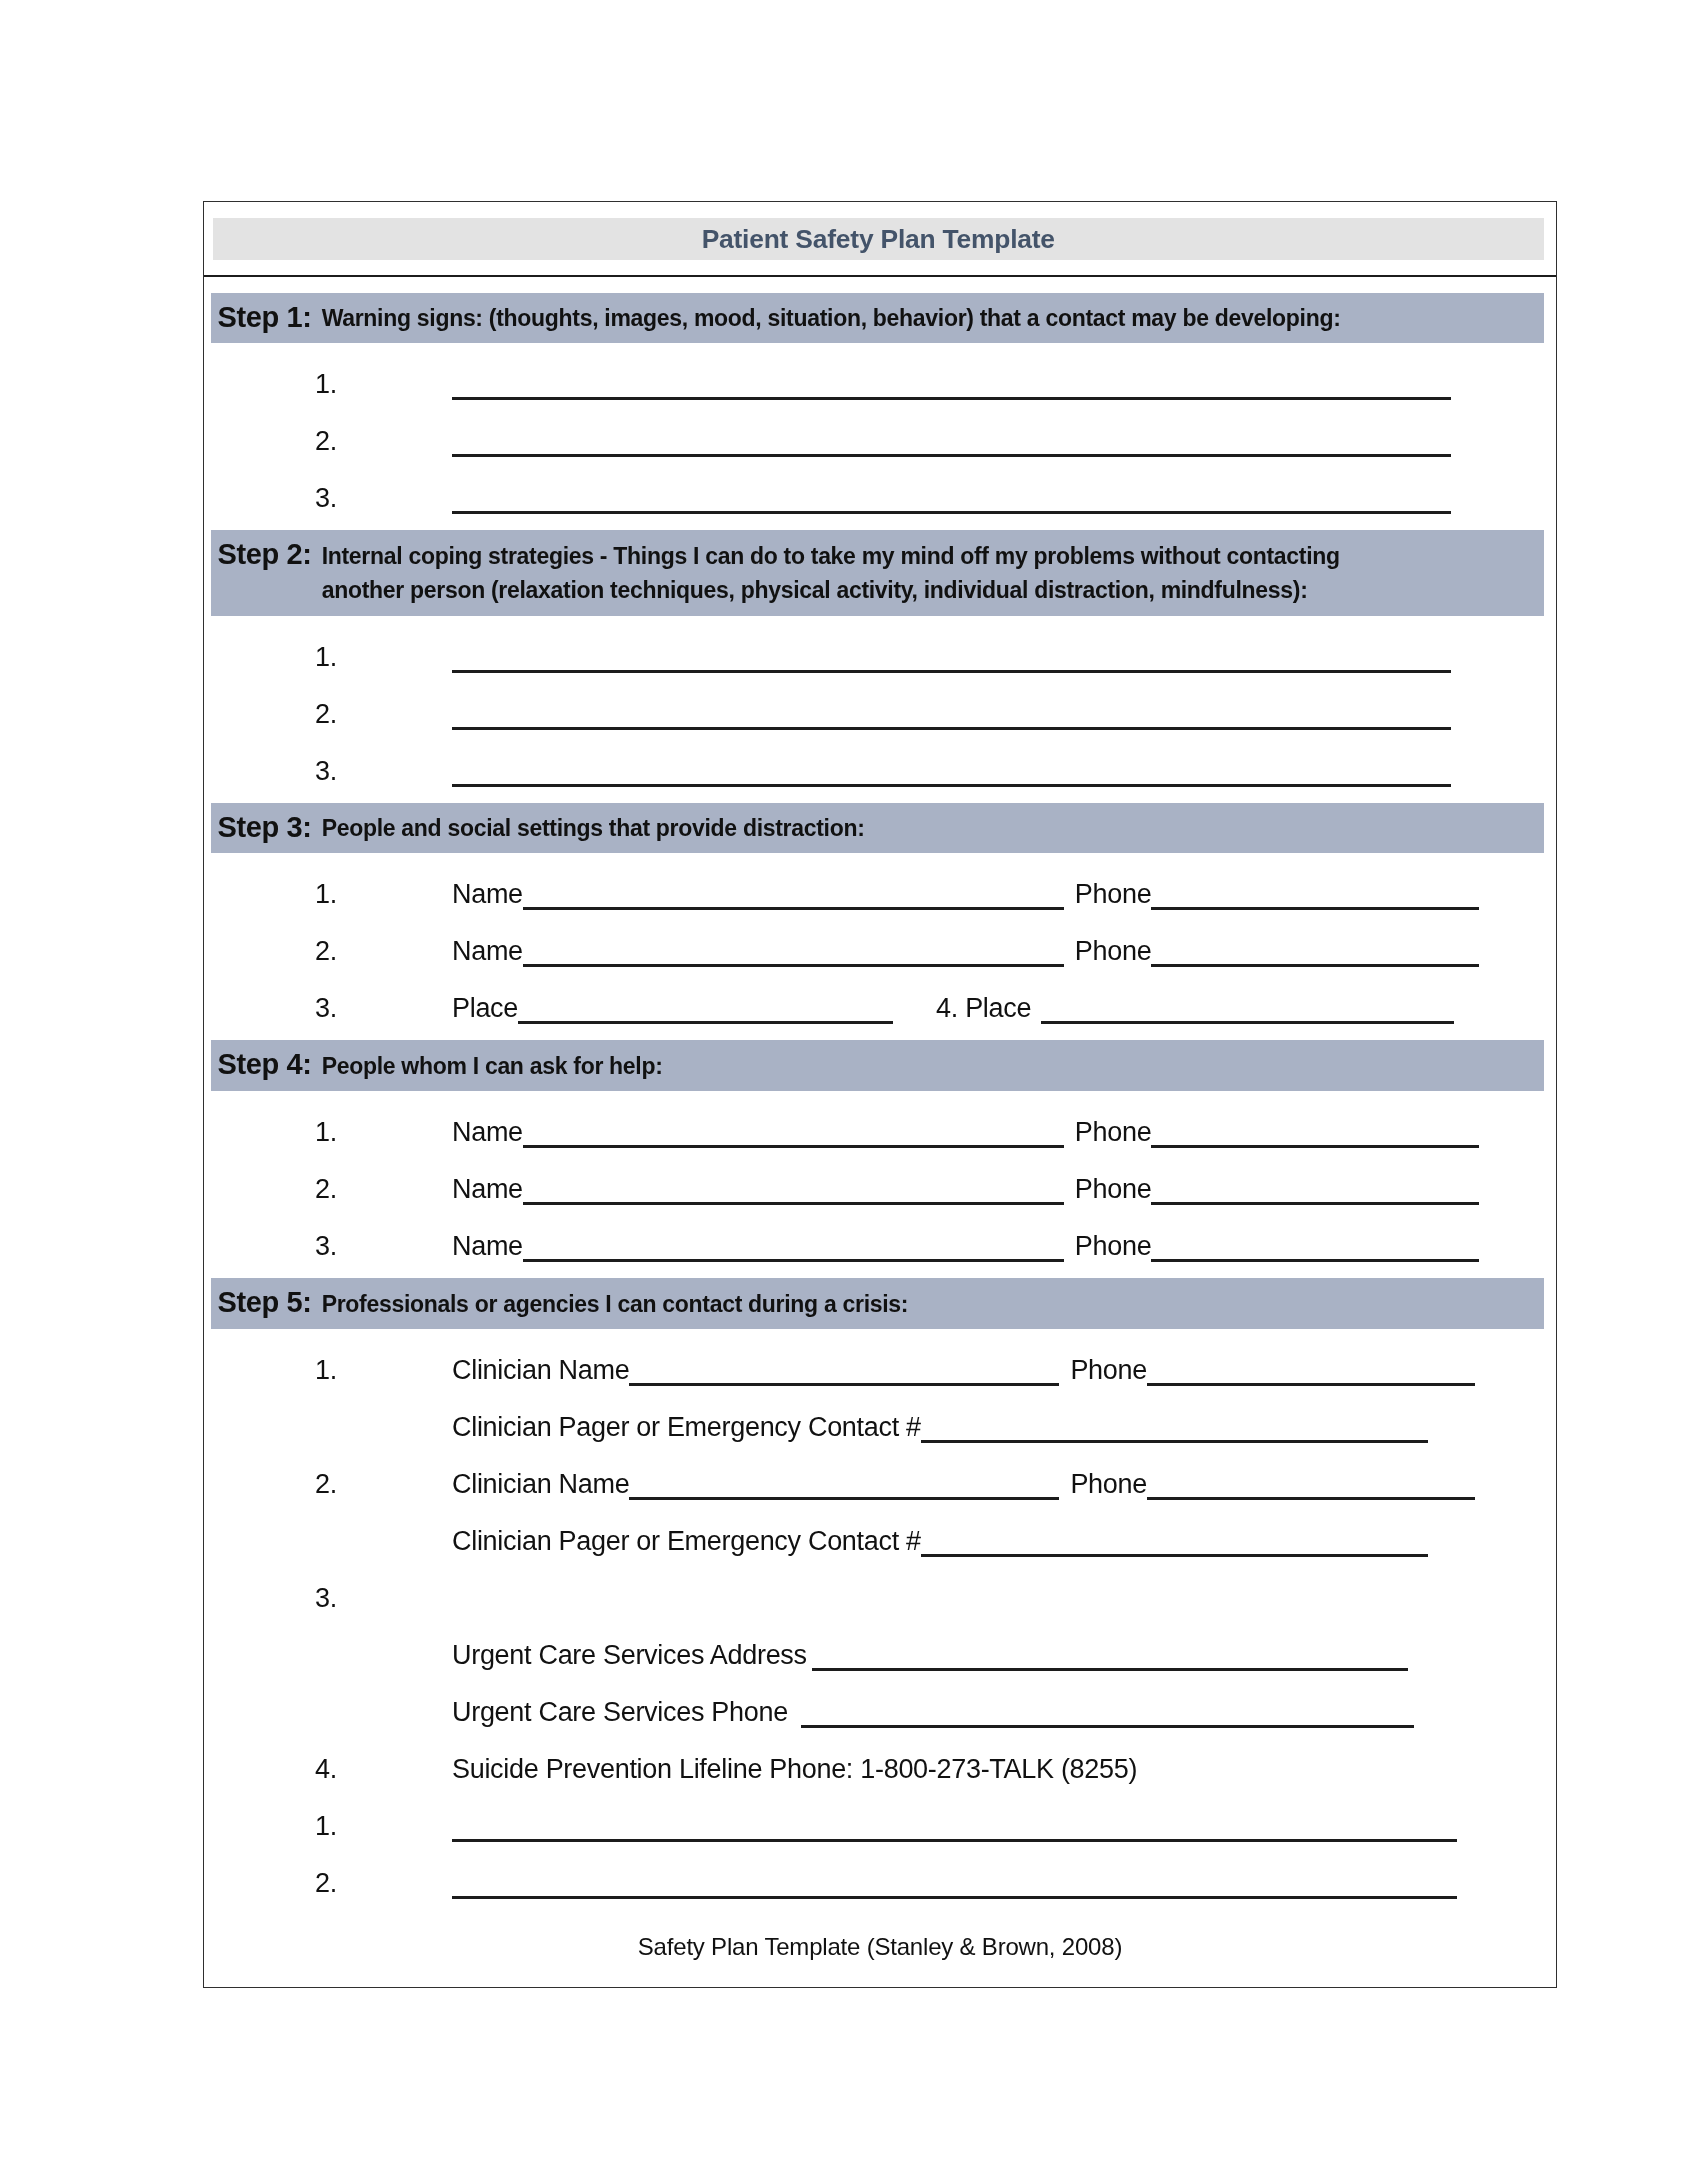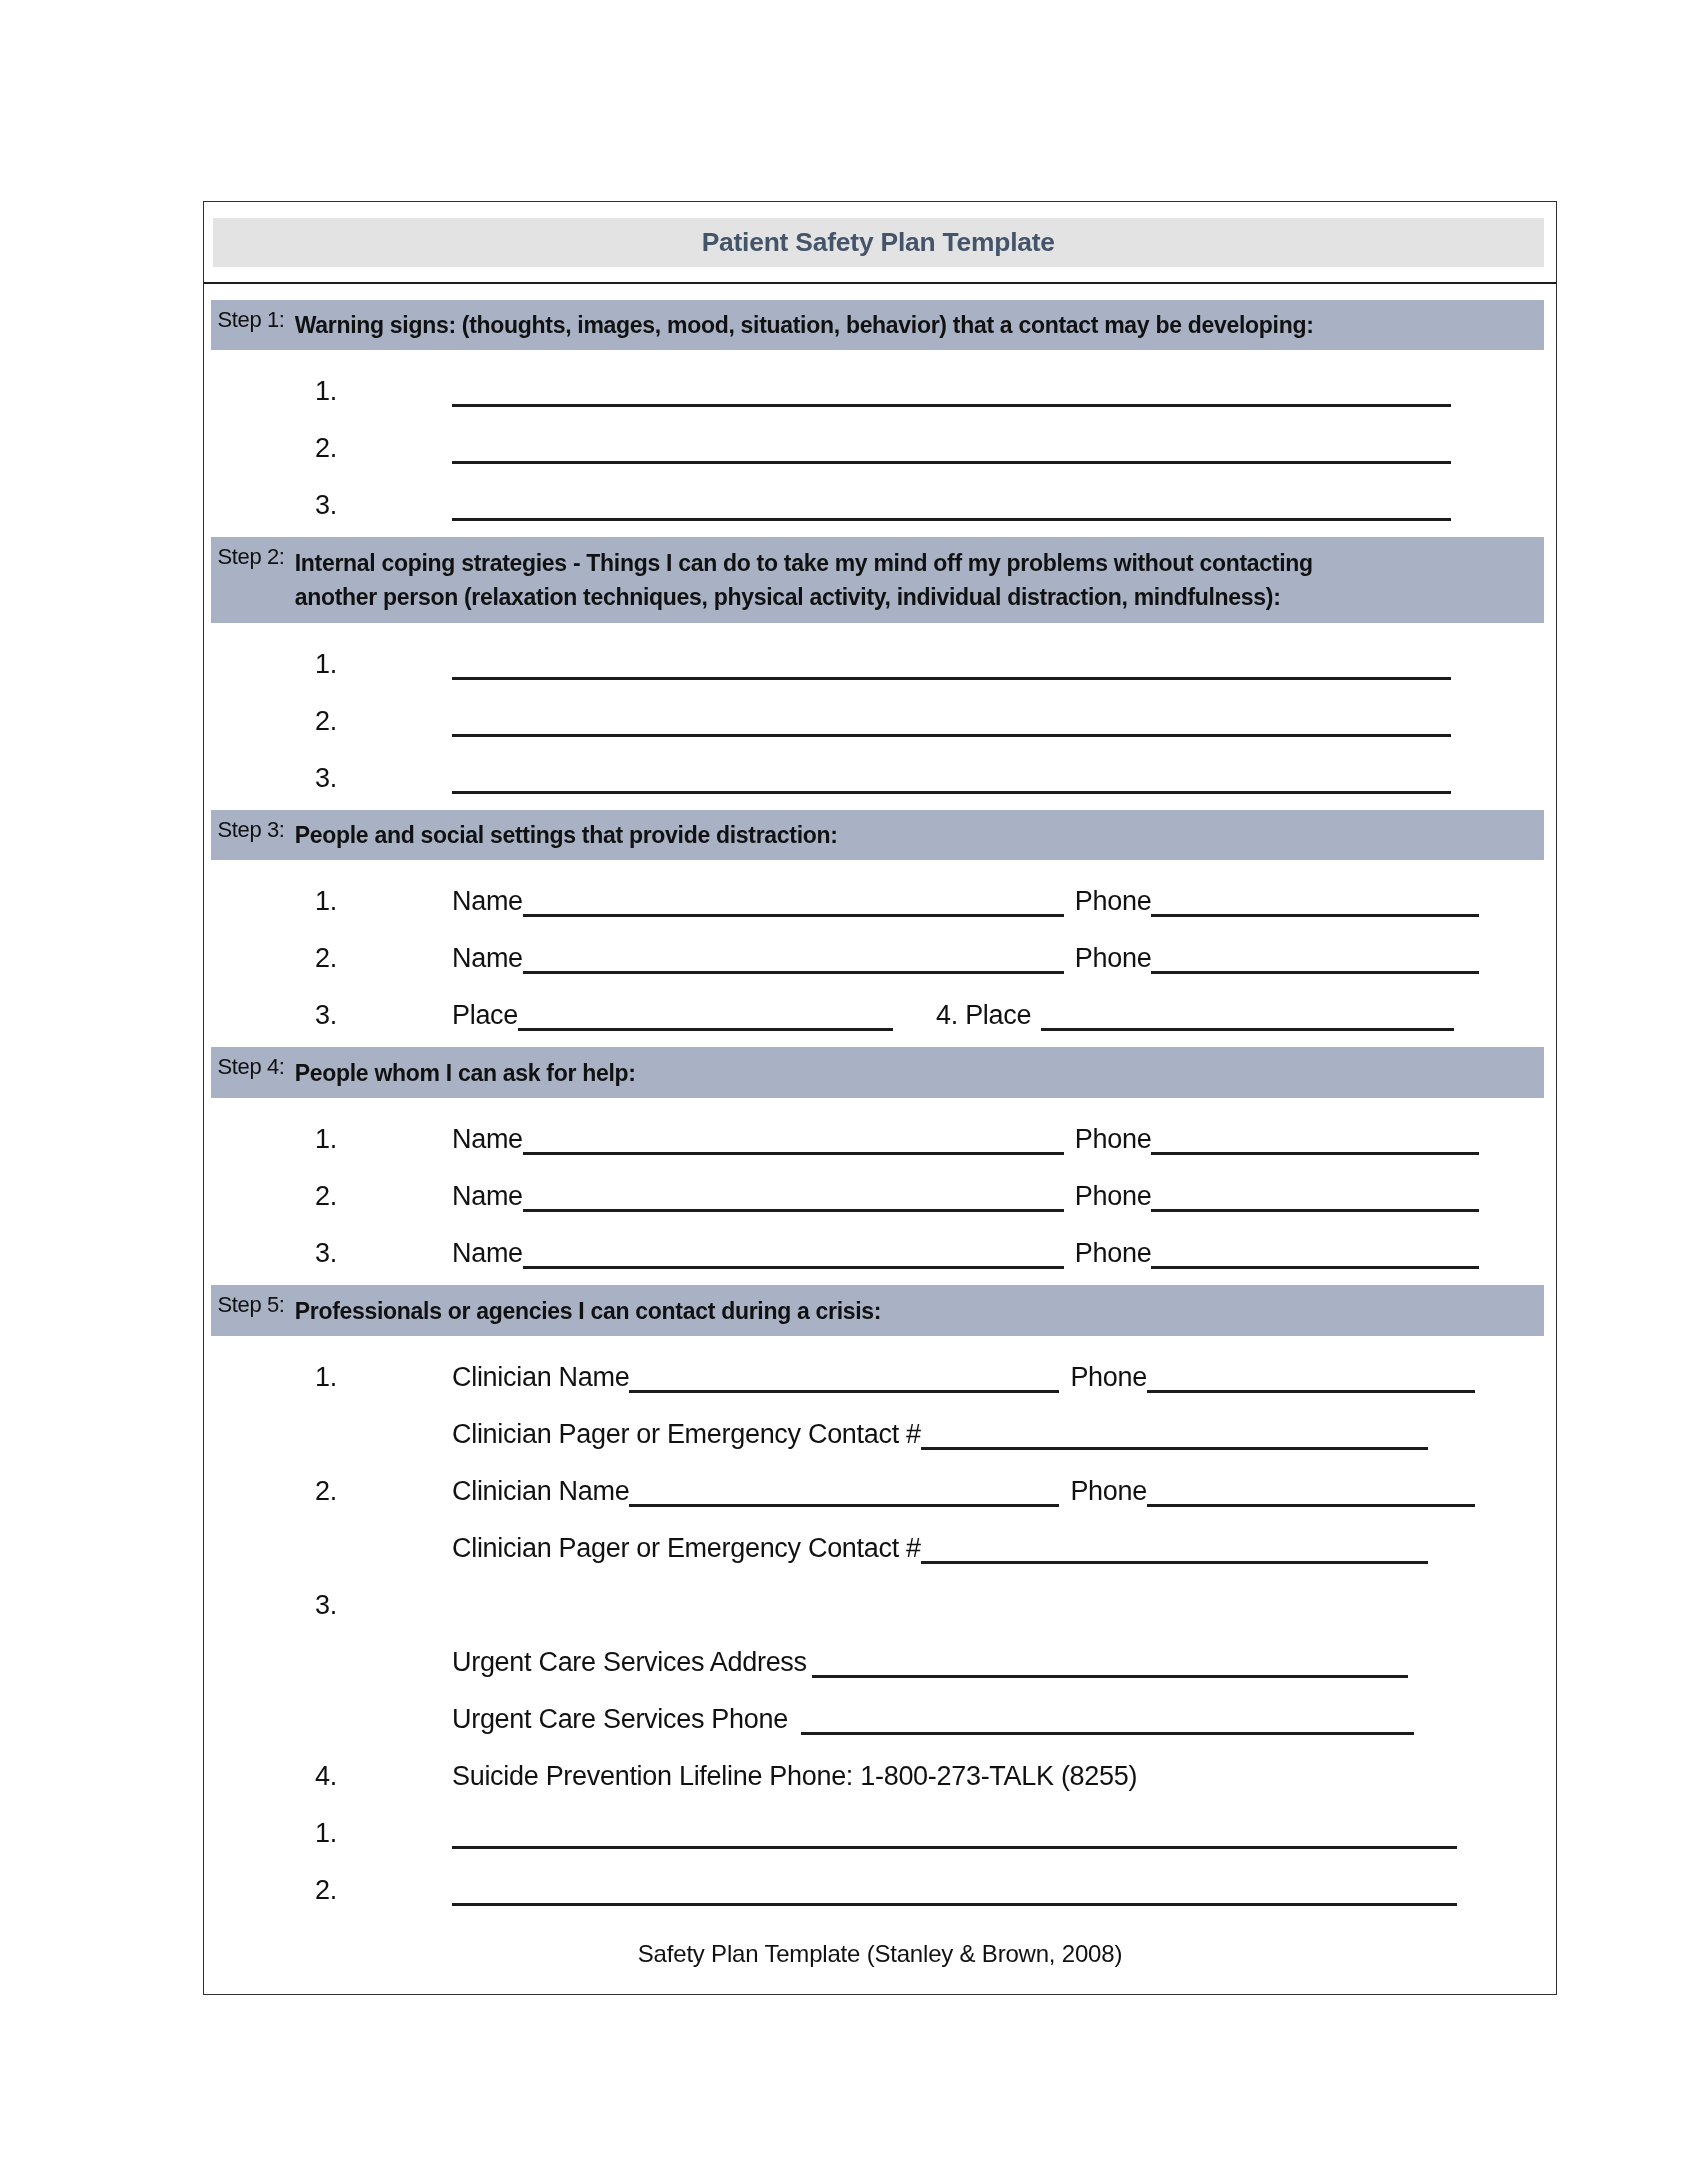--- a/index.html
+++ b/index.html
@@ -15,33 +15,33 @@
   body{
     width:1685px;height:2181px;background:#ffffff;position:relative;
     font-family:"Liberation Sans",sans-serif;color:var(--ink);
   }
   .form-box{
     position:absolute;left:203px;top:201px;width:1354px;
     border:1.7px solid var(--border);background:#ffffff;
     padding:16px 0 25.6px 0;
   }
   .title-bar{
-    height:49px;margin:0 12px 14.5px 8.5px;background:var(--title-bg);
+    height:42px;margin:0 12px 14.5px 8.5px;background:var(--title-bg);
     display:flex;align-items:center;justify-content:center;
   }
   .title-text{
     font-size:26.4px;font-weight:bold;color:var(--title-fg);letter-spacing:-0.2px;
   }
   .title-separator{border-top:2.6px solid var(--rule);height:0;}
   .band{
     margin:16px 12px 0 6.8px;background:var(--band-bg);
     padding:6px 8.5px 7.7px 6.8px;display:flex;align-items:flex-start;
   }
   .step-label{
-    font-size:22px;font-weight:normal;white-space:nowrap;margin-right:10.2px;
+    font-size:29px;font-weight:bold;white-space:nowrap;margin-right:10.2px;
     letter-spacing:-0.4px;line-height:1.25;
   }
   .step-heading{
     font-size:23px;font-weight:bold;letter-spacing:-0.3px;line-height:1.5;padding-top:2.6px;
   }
   .row{
     display:flex;align-items:flex-end;height:57px;margin-left:111px;
   }
   .num{width:101px;font-size:27px;flex:none;letter-spacing:-0.3px;}
   .seg{display:flex;align-items:flex-end;margin-left:36px;}

